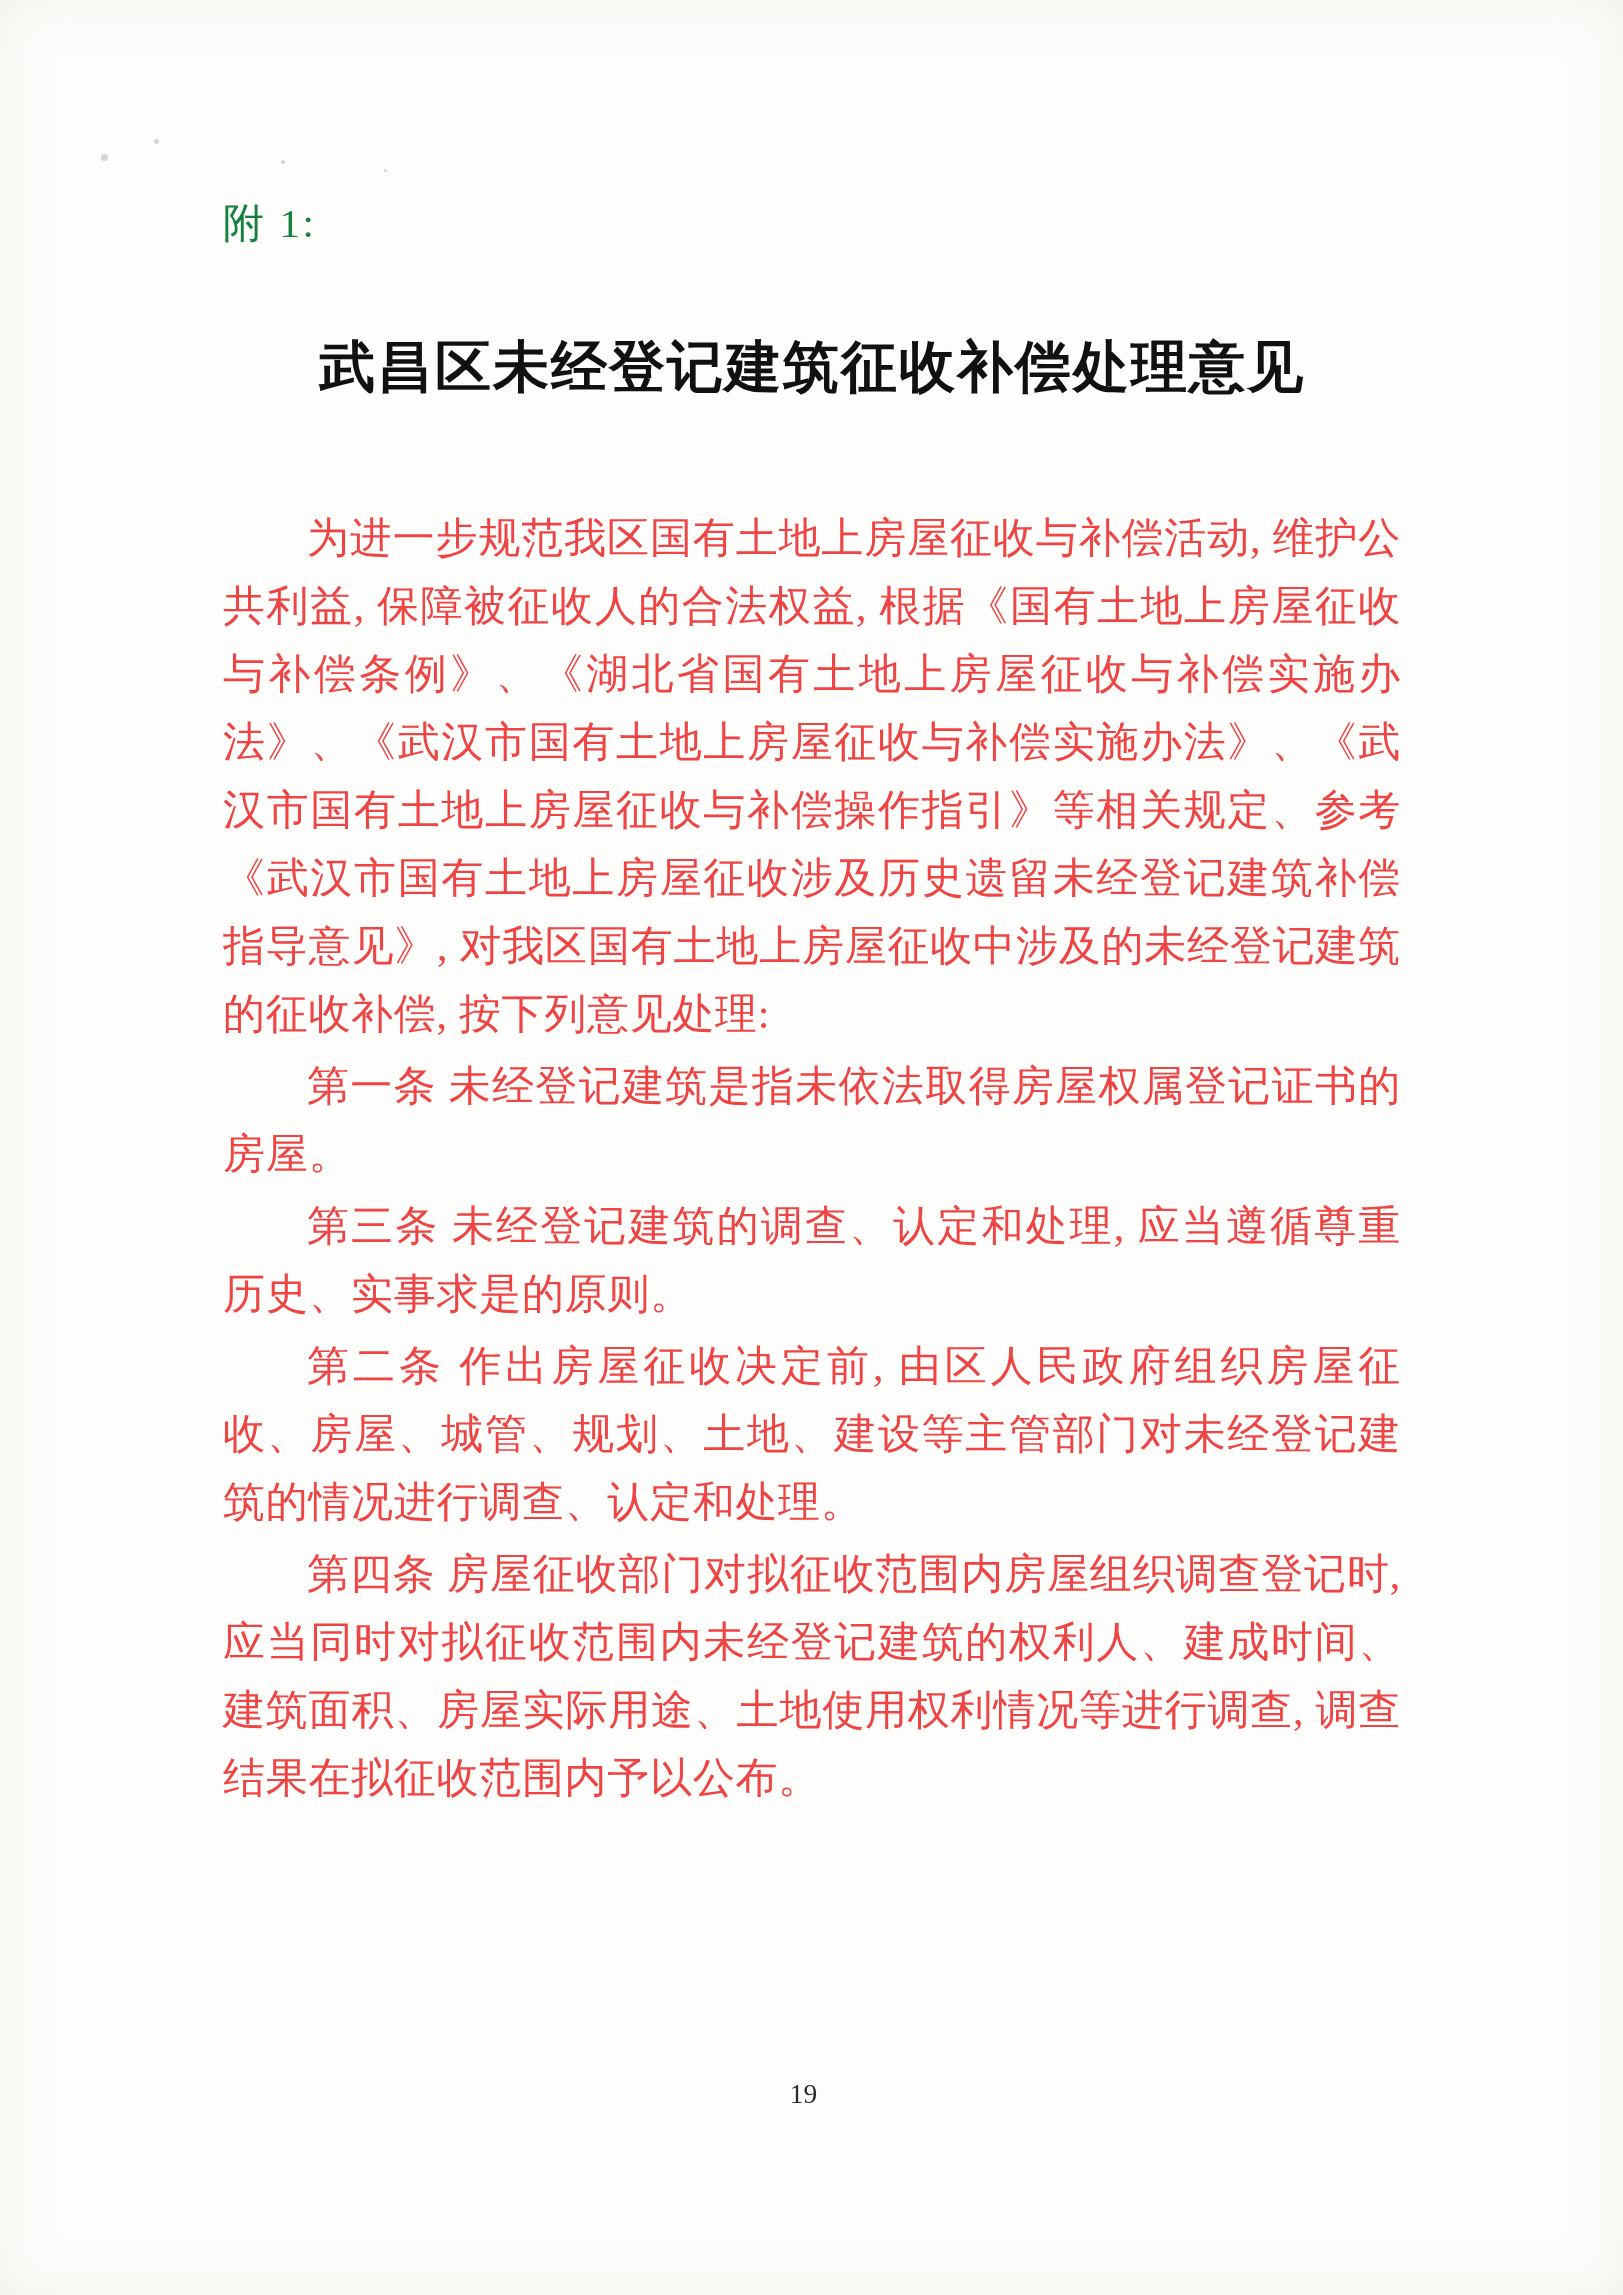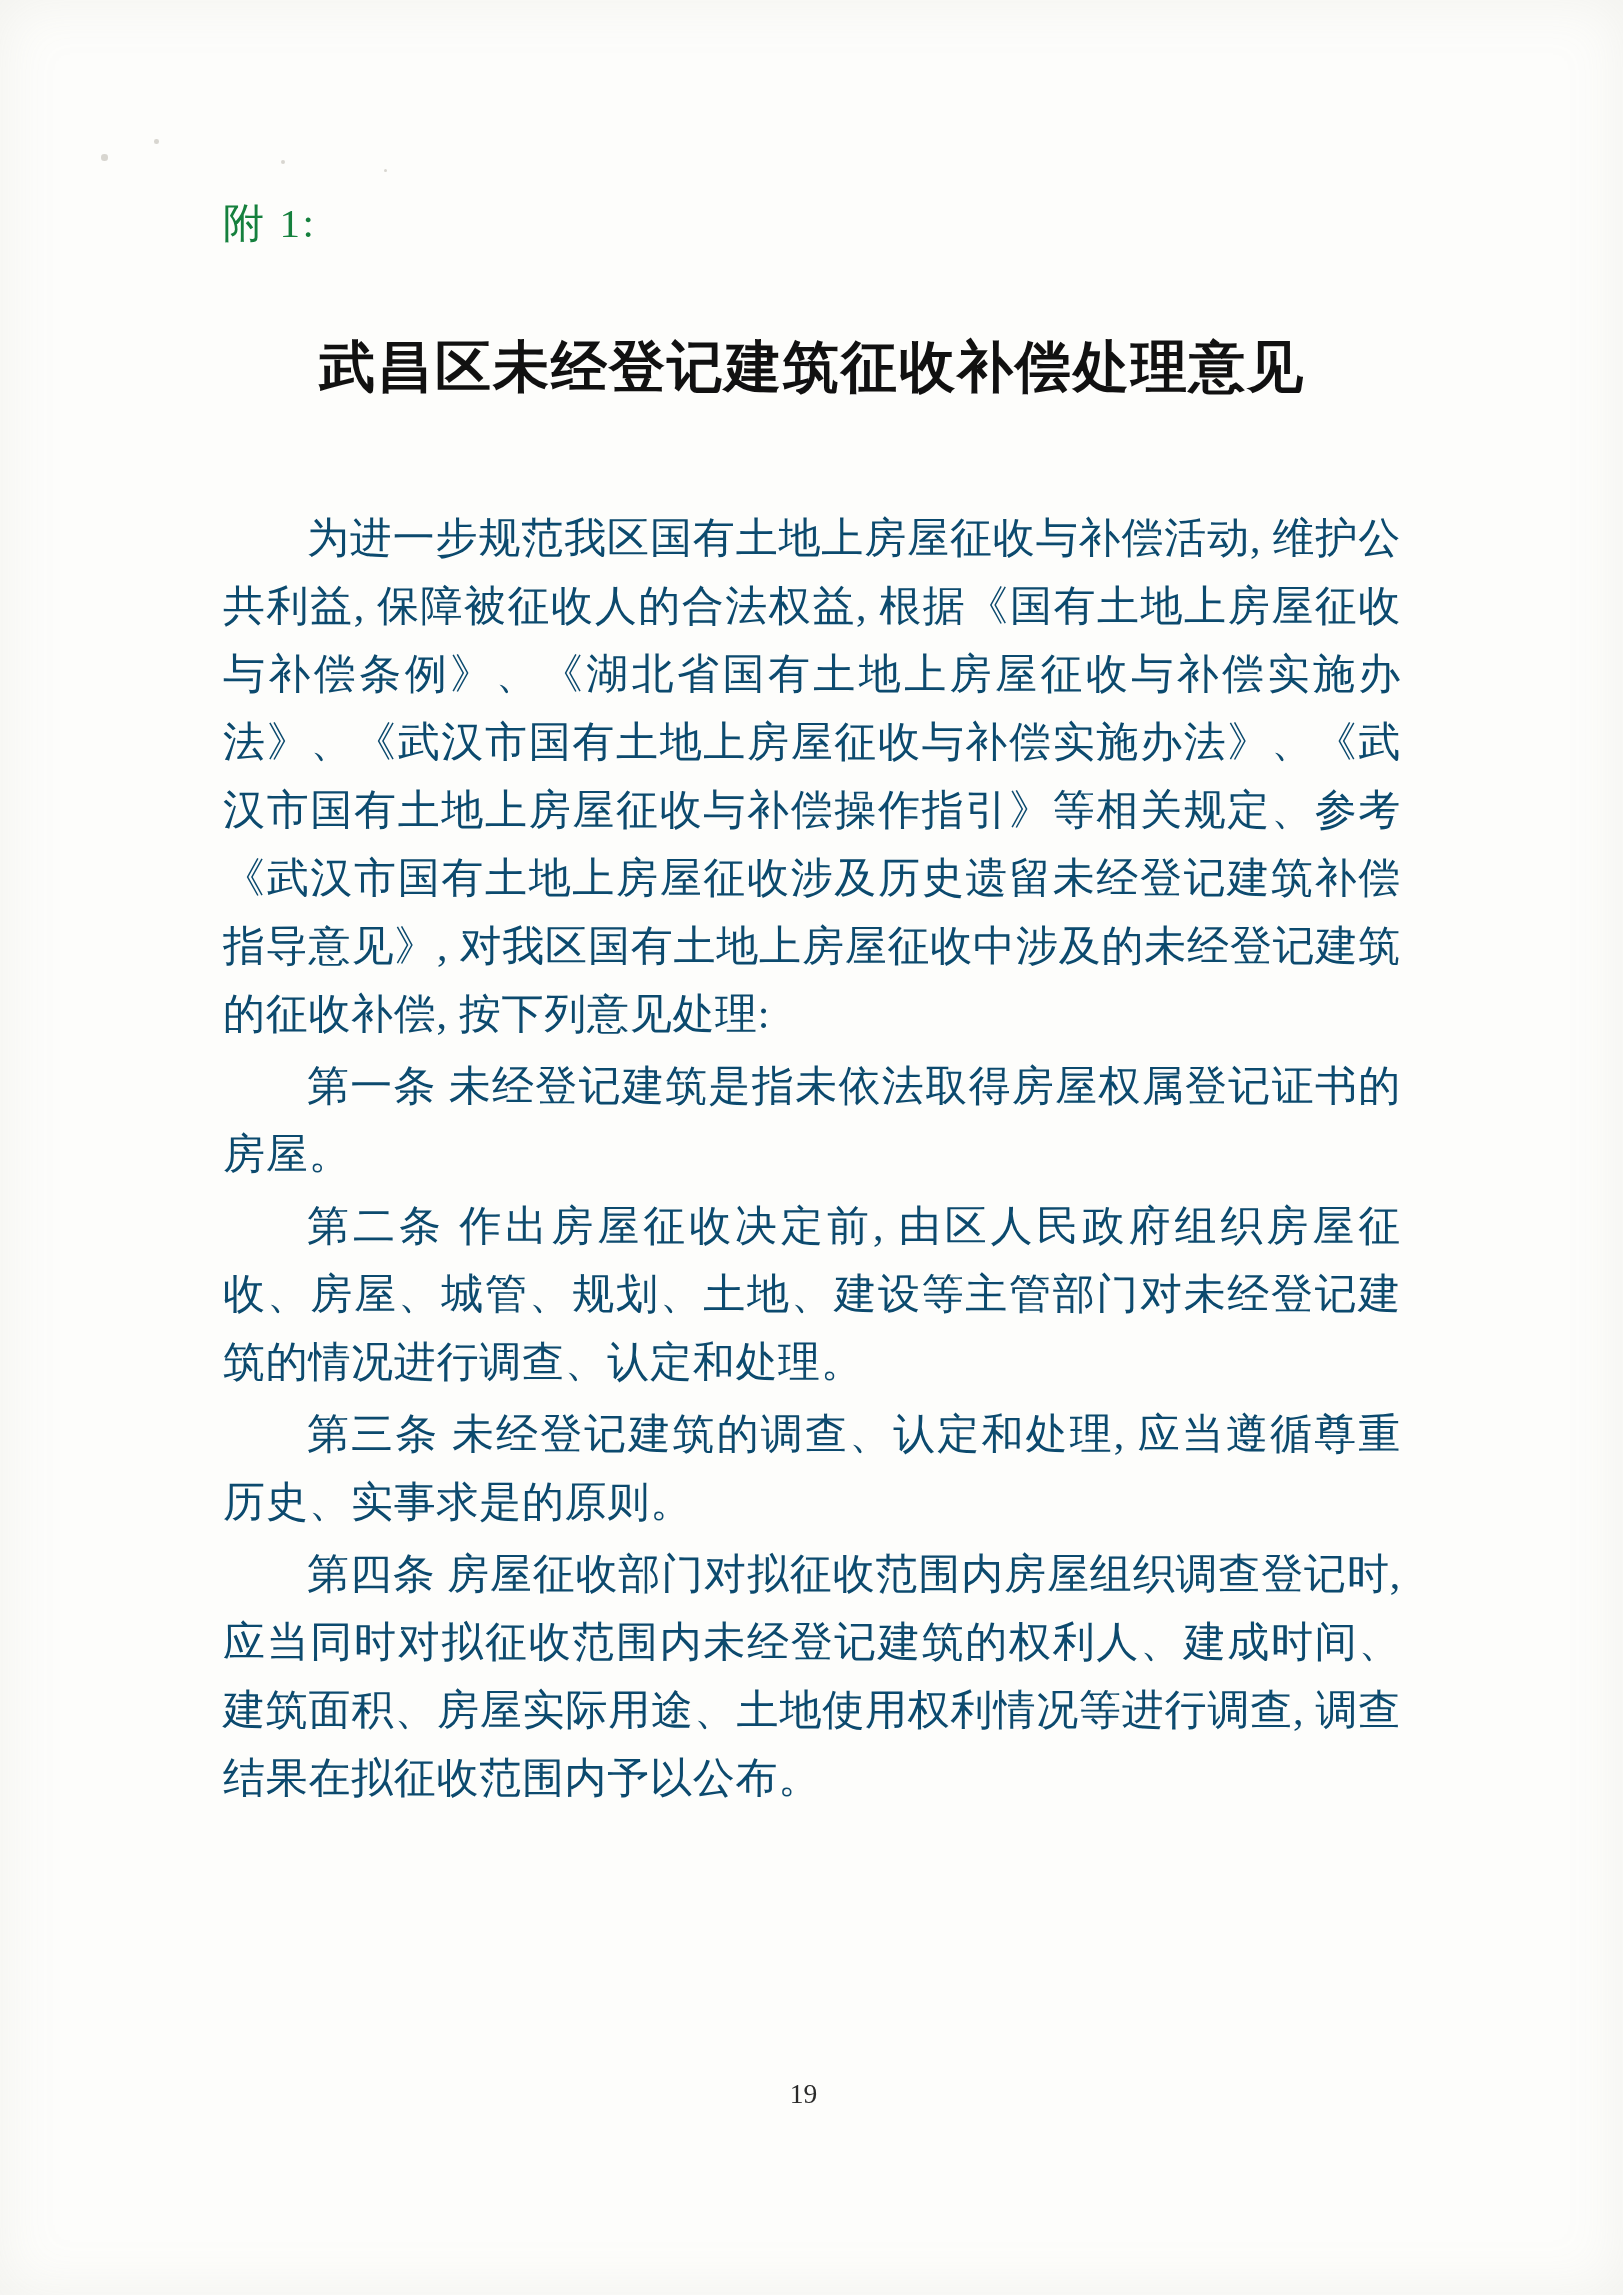--- a/index.html
+++ b/index.html
@@ -48,21 +48,21 @@
     color: #111111;
     margin: 12px 0 98px 0;
     font-family: "DejaVu Sans", "Liberation Sans", sans-serif;
   }
   .para {
     font-size: 42px;
     line-height: 1.62;
     text-align: justify;
     text-justify: inter-ideograph;
     text-indent: 84px;
-    color: #0c4a6e;
+    color: #ef4444;
     margin: 0 0 3.9px 0;
     letter-spacing: 0.7px;
   }
   .page-number {
     position: absolute;
     left: 0;
     right: 16px;
     top: 2078px;
     text-align: center;
     font-size: 27.5px;
@@ -90,23 +90,23 @@
   <div class="content">
 
     <div class="attach-label">附 1:</div>
 
     <h1 class="doc-title">武昌区未经登记建筑征收补偿处理意见</h1>
 
     <p class="para">为进一步规范我区国有土地上房屋征收与补偿活动, 维护公共利益, 保障被征收人的合法权益, 根据《国有土地上房屋征收与补偿条例》、《湖北省国有土地上房屋征收与补偿实施办法》、《武汉市国有土地上房屋征收与补偿实施办法》、《武汉市国有土地上房屋征收与补偿操作指引》等相关规定、参考《武汉市国有土地上房屋征收涉及历史遗留未经登记建筑补偿指导意见》, 对我区国有土地上房屋征收中涉及的未经登记建筑的征收补偿, 按下列意见处理:</p>
 
     <p class="para">第一条 未经登记建筑是指未依法取得房屋权属登记证书的房屋。</p>
 
+    <p class="para">第三条 未经登记建筑的调查、认定和处理, 应当遵循尊重历史、实事求是的原则。</p>
+
     <p class="para">第二条 作出房屋征收决定前, 由区人民政府组织房屋征收、房屋、城管、规划、土地、建设等主管部门对未经登记建筑的情况进行调查、认定和处理。</p>
-
-    <p class="para">第三条 未经登记建筑的调查、认定和处理, 应当遵循尊重历史、实事求是的原则。</p>
 
     <p class="para">第四条 房屋征收部门对拟征收范围内房屋组织调查登记时, 应当同时对拟征收范围内未经登记建筑的权利人、建成时间、建筑面积、房屋实际用途、土地使用权利情况等进行调查, 调查结果在拟征收范围内予以公布。</p>
 
   </div>
 
   <div class="page-number">19</div>
 
 </div>
 
 

